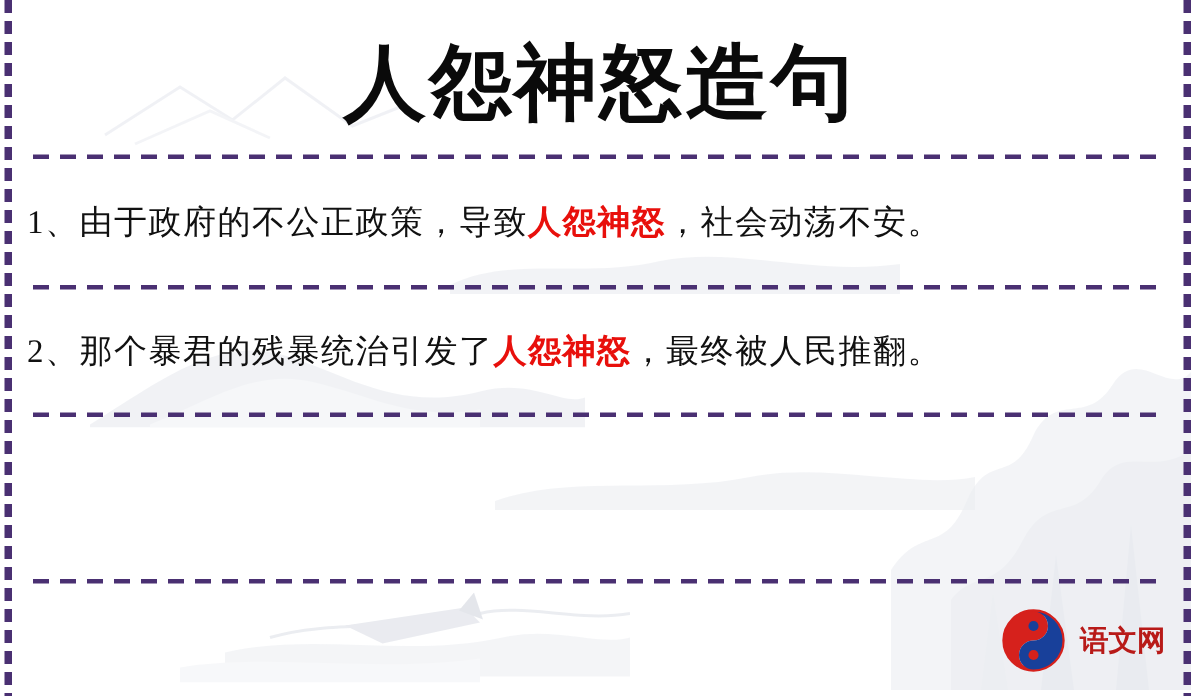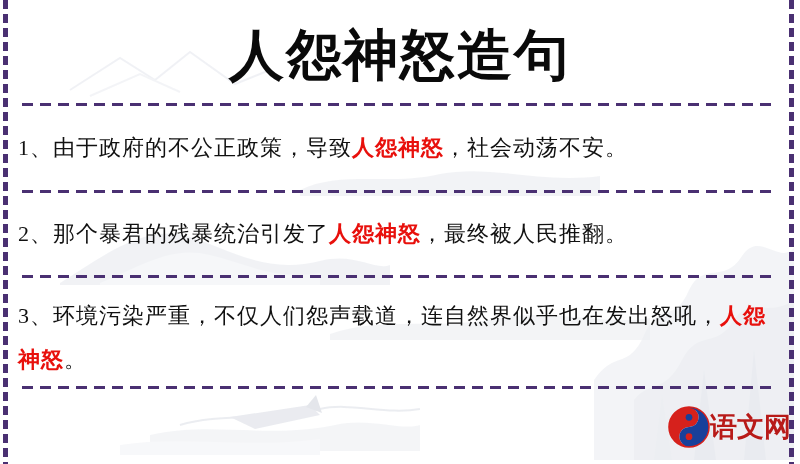--- a/index.html
+++ b/index.html
@@ -156,24 +156,24 @@
     display: flex;
     align-items: center;
     z-index: 7;
   }
   .logo-mark {
     width: 42px;
     height: 42px;
     flex: 0 0 42px;
   }
   .logo-text {
-    margin-left: 0;
+    margin-left: 10px;
     font-family: "DejaVu Sans", "Liberation Sans", sans-serif;
     font-weight: bold;
-    font-size: 27px;
+    font-size: 19px;
     line-height: 30px;
     color: #b81a18;
     letter-spacing: 0px;
     white-space: nowrap;
   }
 </style>
 </head>
 <body>
 
 <div id="page">
@@ -223,23 +223,20 @@
   <div class="title">人怨神怒造句</div>
 
   <div class="sentence s1">
     <span>1、</span><span>由于政府的不公正政策，导致</span><span class="hl">人怨神怒</span><span>，社会动荡不安。</span>
   </div>
 
   <div class="sentence s2">
     <span>2、</span><span>那个暴君的残暴统治引发了</span><span class="hl">人怨神怒</span><span>，最终被人民推翻。</span>
   </div>
 
-  <div class="sentence s3">
-    <span>3、</span><span>环境污染严重，不仅人们怨声载道，连自然界似乎也在发出怒吼，</span><span class="hl">人怨神怒</span><span>。</span>
-  </div>
 
   <div class="logo">
     <svg class="logo-mark" viewBox="0 0 100 100">
       <circle cx="50" cy="50" r="46" fill="none" stroke="#d6211c" stroke-width="7"></circle>
       <path d="M50,4 A46,46 0 0,0 50,96 A23,23 0 0,1 50,50 A23,23 0 0,0 50,4 Z" fill="#d6211c"></path>
       <path d="M50,96 A46,46 0 0,0 50,4 A23,23 0 0,1 50,50 A23,23 0 0,0 50,96 Z" fill="#18409a"></path>
       <circle cx="50" cy="27" r="8" fill="#18409a"></circle>
       <circle cx="50" cy="73" r="8" fill="#d6211c"></circle>
     </svg>
     <div class="logo-text">语文网</div>

